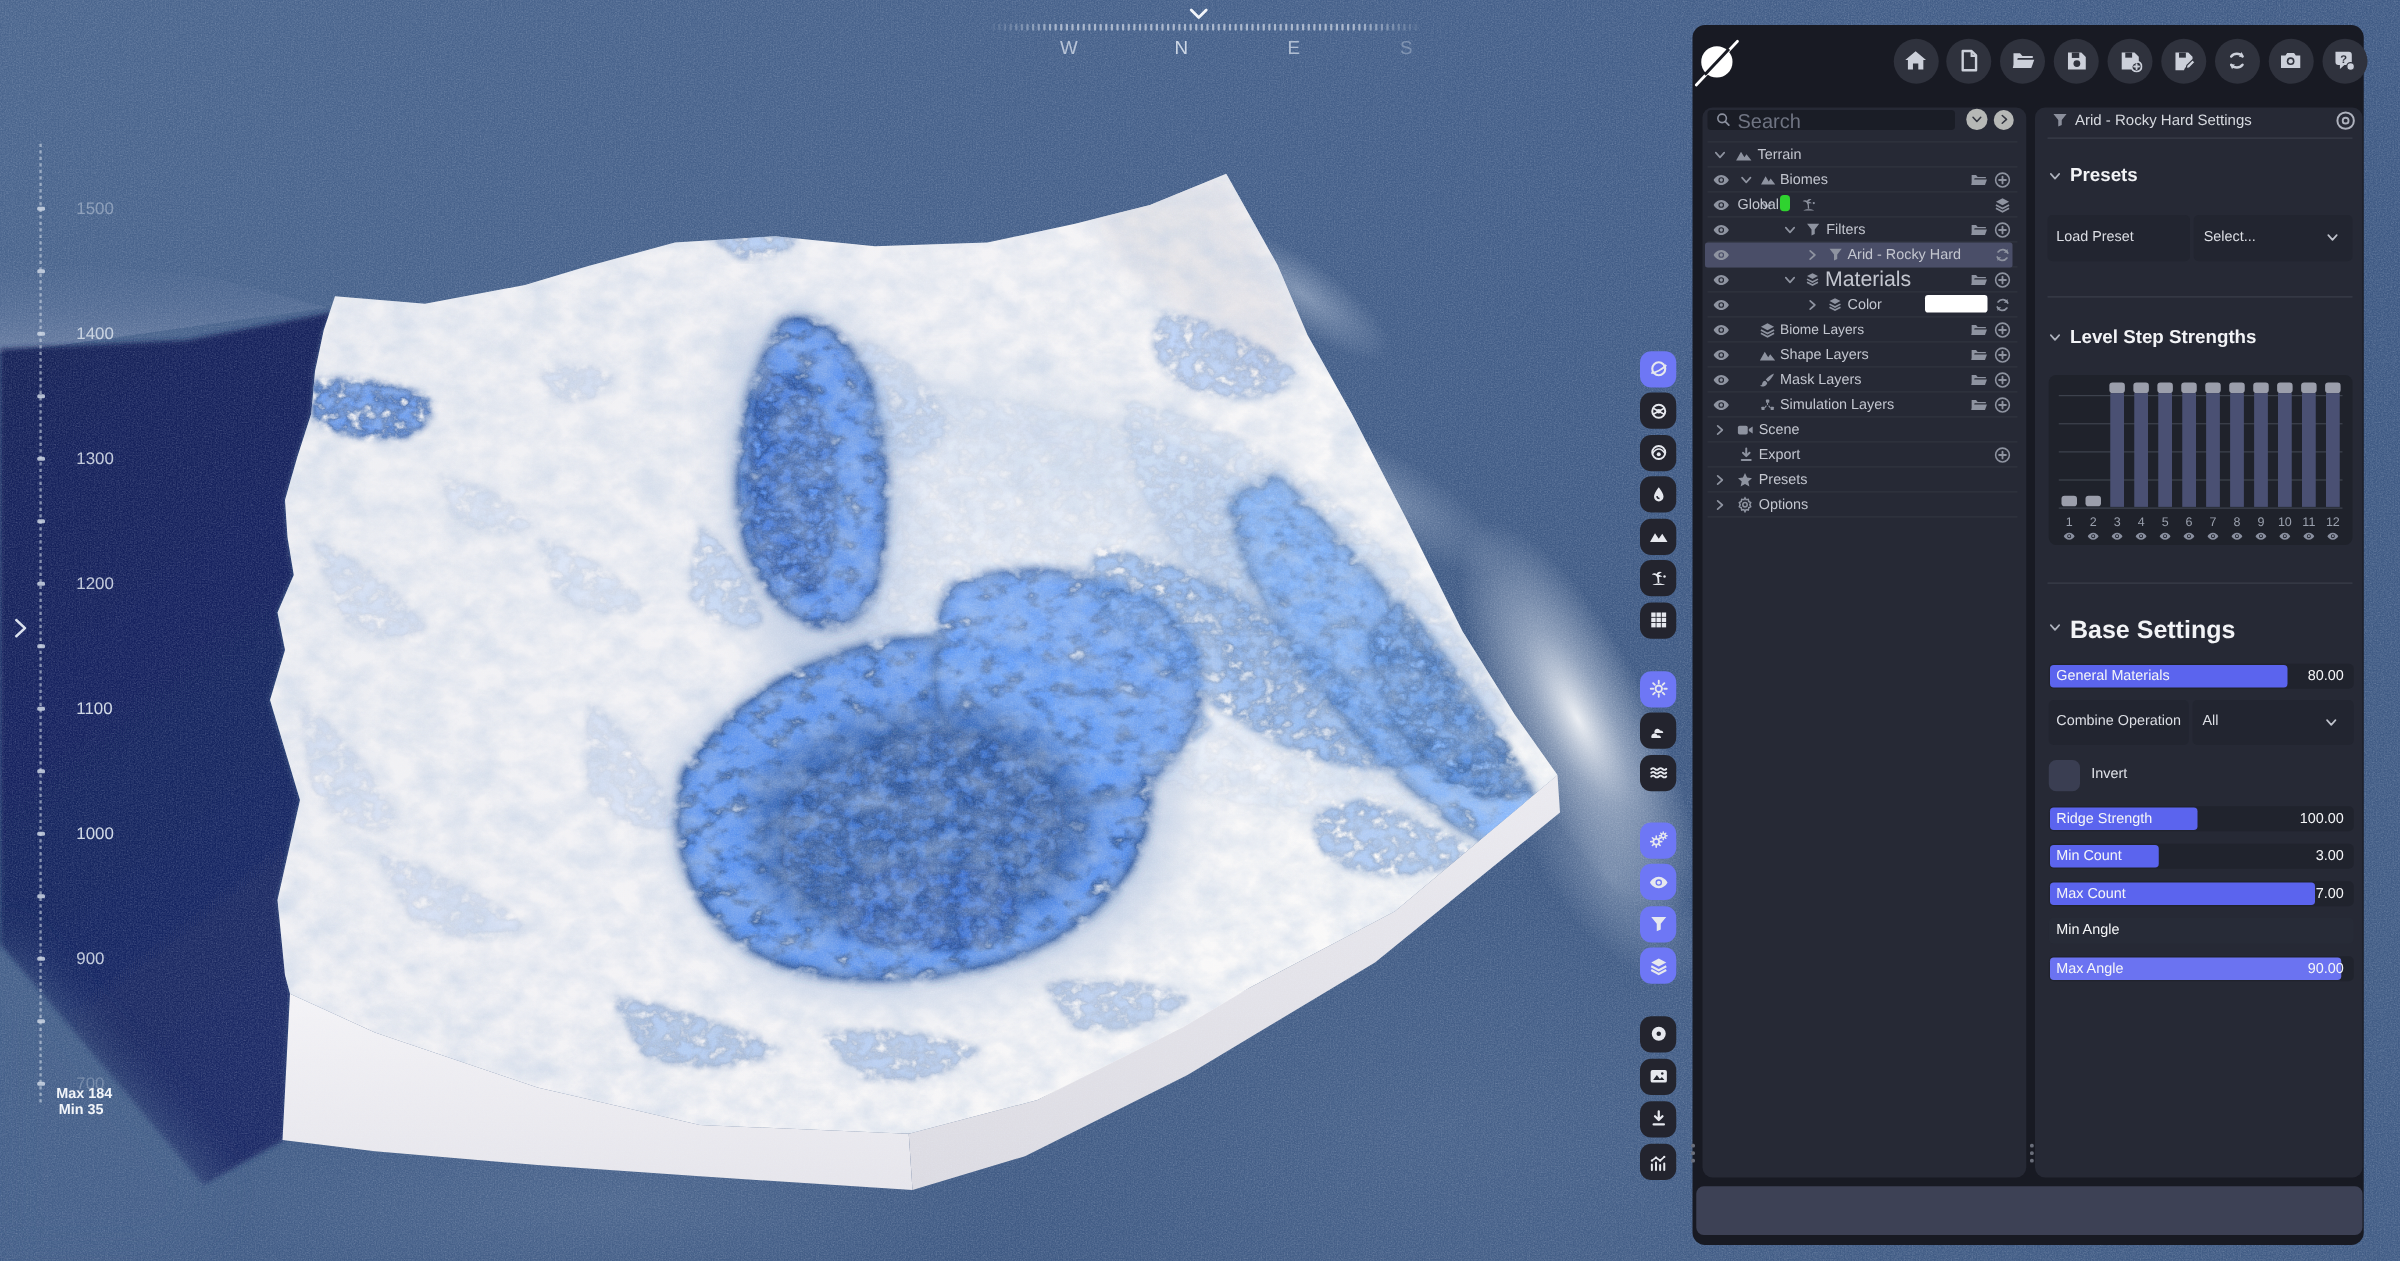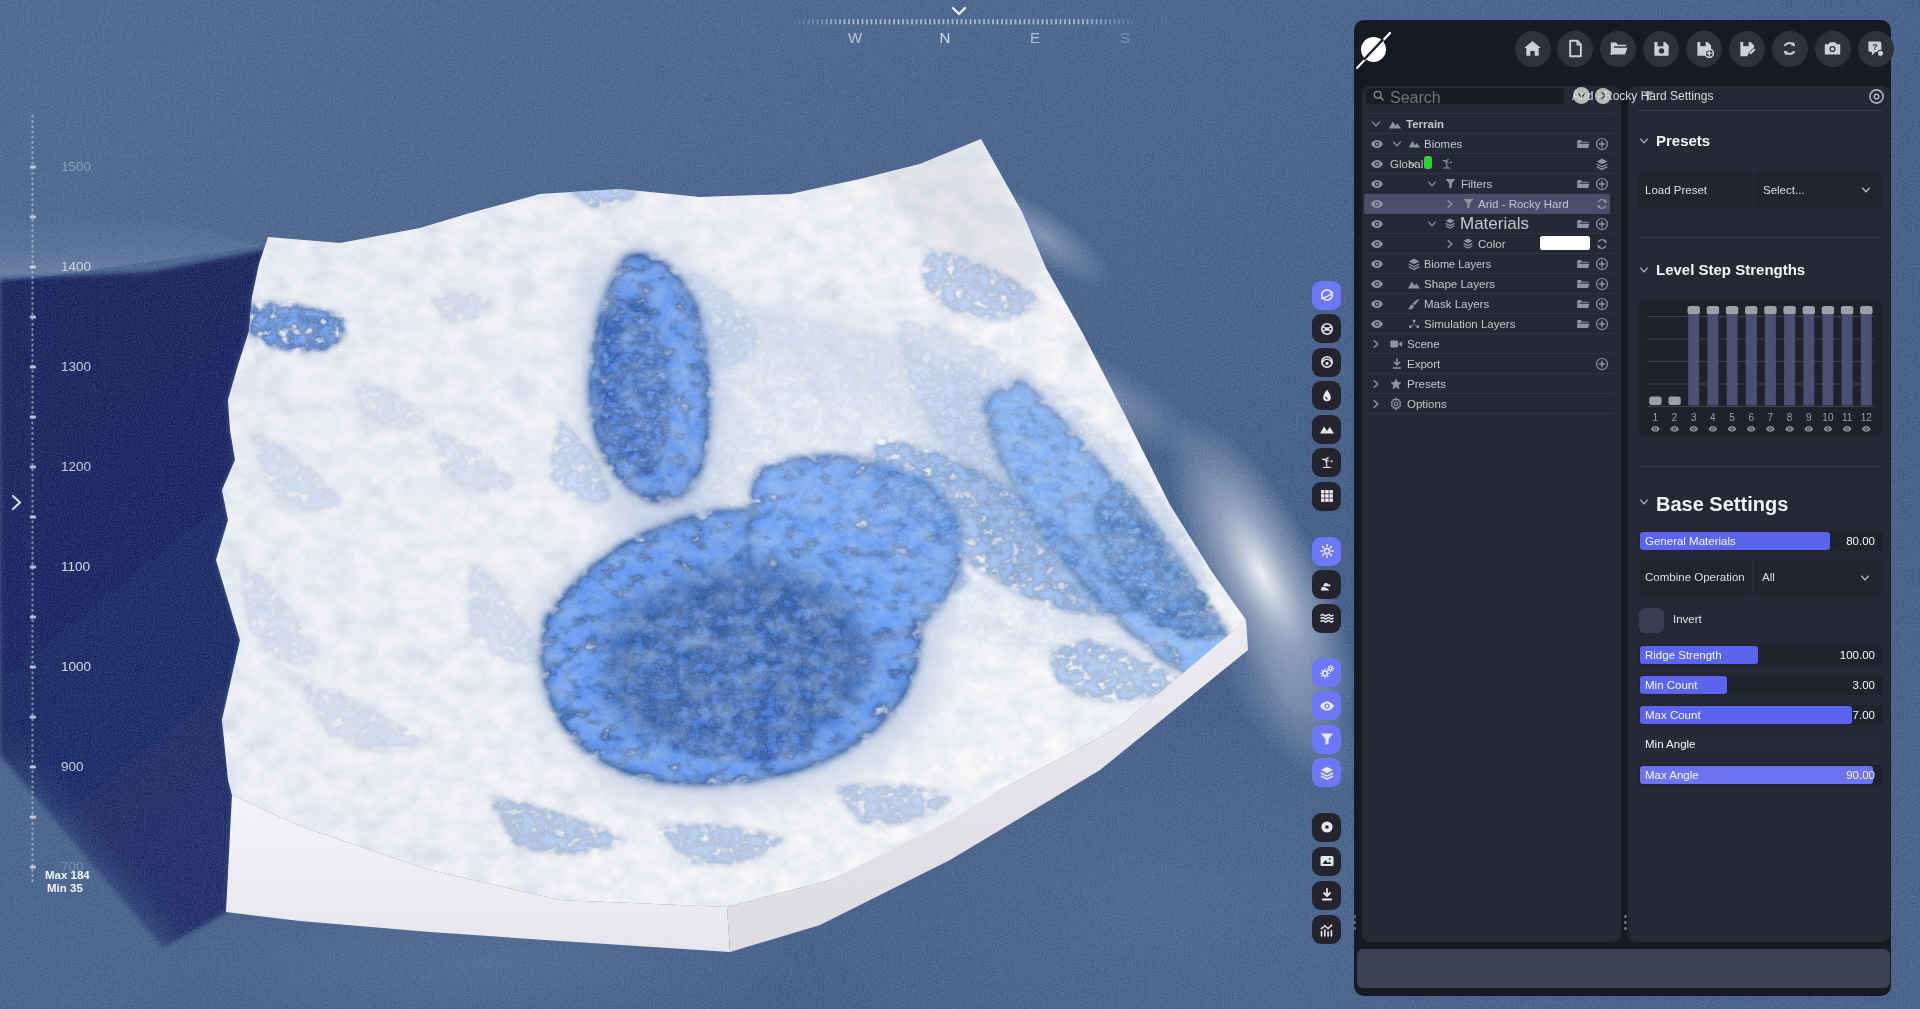--- a/index.html
+++ b/index.html
@@ -681,21 +681,21 @@
 <div style="position:absolute;left:1370px;top:117.5px">
     <svg width="12" height="12" viewBox="0 0 16 16" style="display:block">
       <path d="M3.5 5.5 8 10.5 12.5 5.5" stroke="#8e93a0" stroke-width="1.8" fill="none" stroke-linecap="round" stroke-linejoin="round"></path>
     </svg>
   </div>
 <div style="position:absolute;left:1388px;top:116.5px">
     <svg width="14" height="14" viewBox="0 0 16 16" style="display:block">
       <path d="M1 13 5.5 5 8.6 10 10.5 7.2 15 13Z" fill="#8e93a0"></path>
     </svg>
   </div>
-<div style="position:absolute;left:1406px;top:113.5px;height:20.0px;line-height:20.0px;font-size:11.5px;color:#c3c6cf;font-weight:700;white-space:nowrap">Terrain</div>
+<div style="position:absolute;left:1406px;top:113.5px;height:20.0px;line-height:20.0px;font-size:11.5px;color:#c3c6cf;font-weight:400;white-space:nowrap">Terrain</div>
 <div style="position:absolute;left:1370px;top:136.5px">
     <svg width="14" height="14" viewBox="0 0 16 16" style="display:block">
       <path d="M8 3.4C4.6 3.4 2 6 1 8c1 2 3.6 4.6 7 4.6S14 10 15 8c-1-2-3.6-4.6-7-4.6Zm0 7.2A2.6 2.6 0 1 1 8 5.4a2.6 2.6 0 0 1 0 5.2Z" fill="#8e93a0"></path>
       <circle cx="8" cy="8" r="1.5" fill="#8e93a0"></circle>
     </svg>
   </div>
 <div style="position:absolute;left:1391px;top:137.5px">
     <svg width="12" height="12" viewBox="0 0 16 16" style="display:block">
       <path d="M3.5 5.5 8 10.5 12.5 5.5" stroke="#8e93a0" stroke-width="1.8" fill="none" stroke-linecap="round" stroke-linejoin="round"></path>
     </svg>
@@ -1008,21 +1008,21 @@
       <path d="M8 1.4l1 1.8 2-.4 .4 2 1.8 1-.8 1.9 .8 1.9-1.8 1-.4 2-2-.4-1 1.8-1-1.8-2 .4-.4-2-1.8-1 .8-1.9-.8-1.9 1.8-1 .4-2 2 .4Z" fill="none" stroke="#8e93a0" stroke-width="1.4"></path>
       <circle cx="8" cy="7.7" r="2" fill="none" stroke="#8e93a0" stroke-width="1.4"></circle>
     </svg>
   </div>
 <div style="position:absolute;left:1407px;top:393.5px;height:20.0px;line-height:20.0px;font-size:11.5px;color:#c3c6cf;font-weight:400;white-space:nowrap">Options</div>
 <div style="position:absolute;left:1641px;top:89px;width:14px;height:14px">
     <svg width="14" height="14" viewBox="0 0 16 16" style="display:block">
       <path d="M2 2.5h12L9.6 8v4.6L6.4 14V8Z" fill="#8b8f9c"></path>
     </svg>
   </div>
-<div style="position:absolute;left:1572px;top:89px;font-size:12px;color:#d6d9df">Arid - Rocky Hard Settings</div>
+<div style="position:absolute;left:1660px;top:89px;font-size:12px;color:#d6d9df">Arid - Rocky Hard Settings</div>
 <div style="position:absolute;left:1868px;top:88px;width:17px;height:17px">
     <svg width="17" height="17" viewBox="0 0 16 16" style="display:block">
       <circle cx="8" cy="8" r="6.2" fill="none" stroke="#aeb2bd" stroke-width="1.5"></circle>
       <circle cx="8" cy="8" r="2.2" fill="none" stroke="#aeb2bd" stroke-width="1.4"></circle>
     </svg>
   </div>
 <div style="position:absolute;left:1638px;top:110px;width:244px;height:1px;background:#3a3e4a"></div>
 <div style="position:absolute;left:1638px;top:135px;width:12px;height:12px">
     <svg width="12" height="12" viewBox="0 0 16 16" style="display:block">
       <path d="M3.5 5.5 8 10.5 12.5 5.5" stroke="#aeb2bd" stroke-width="1.8" fill="none" stroke-linecap="round" stroke-linejoin="round"></path>

